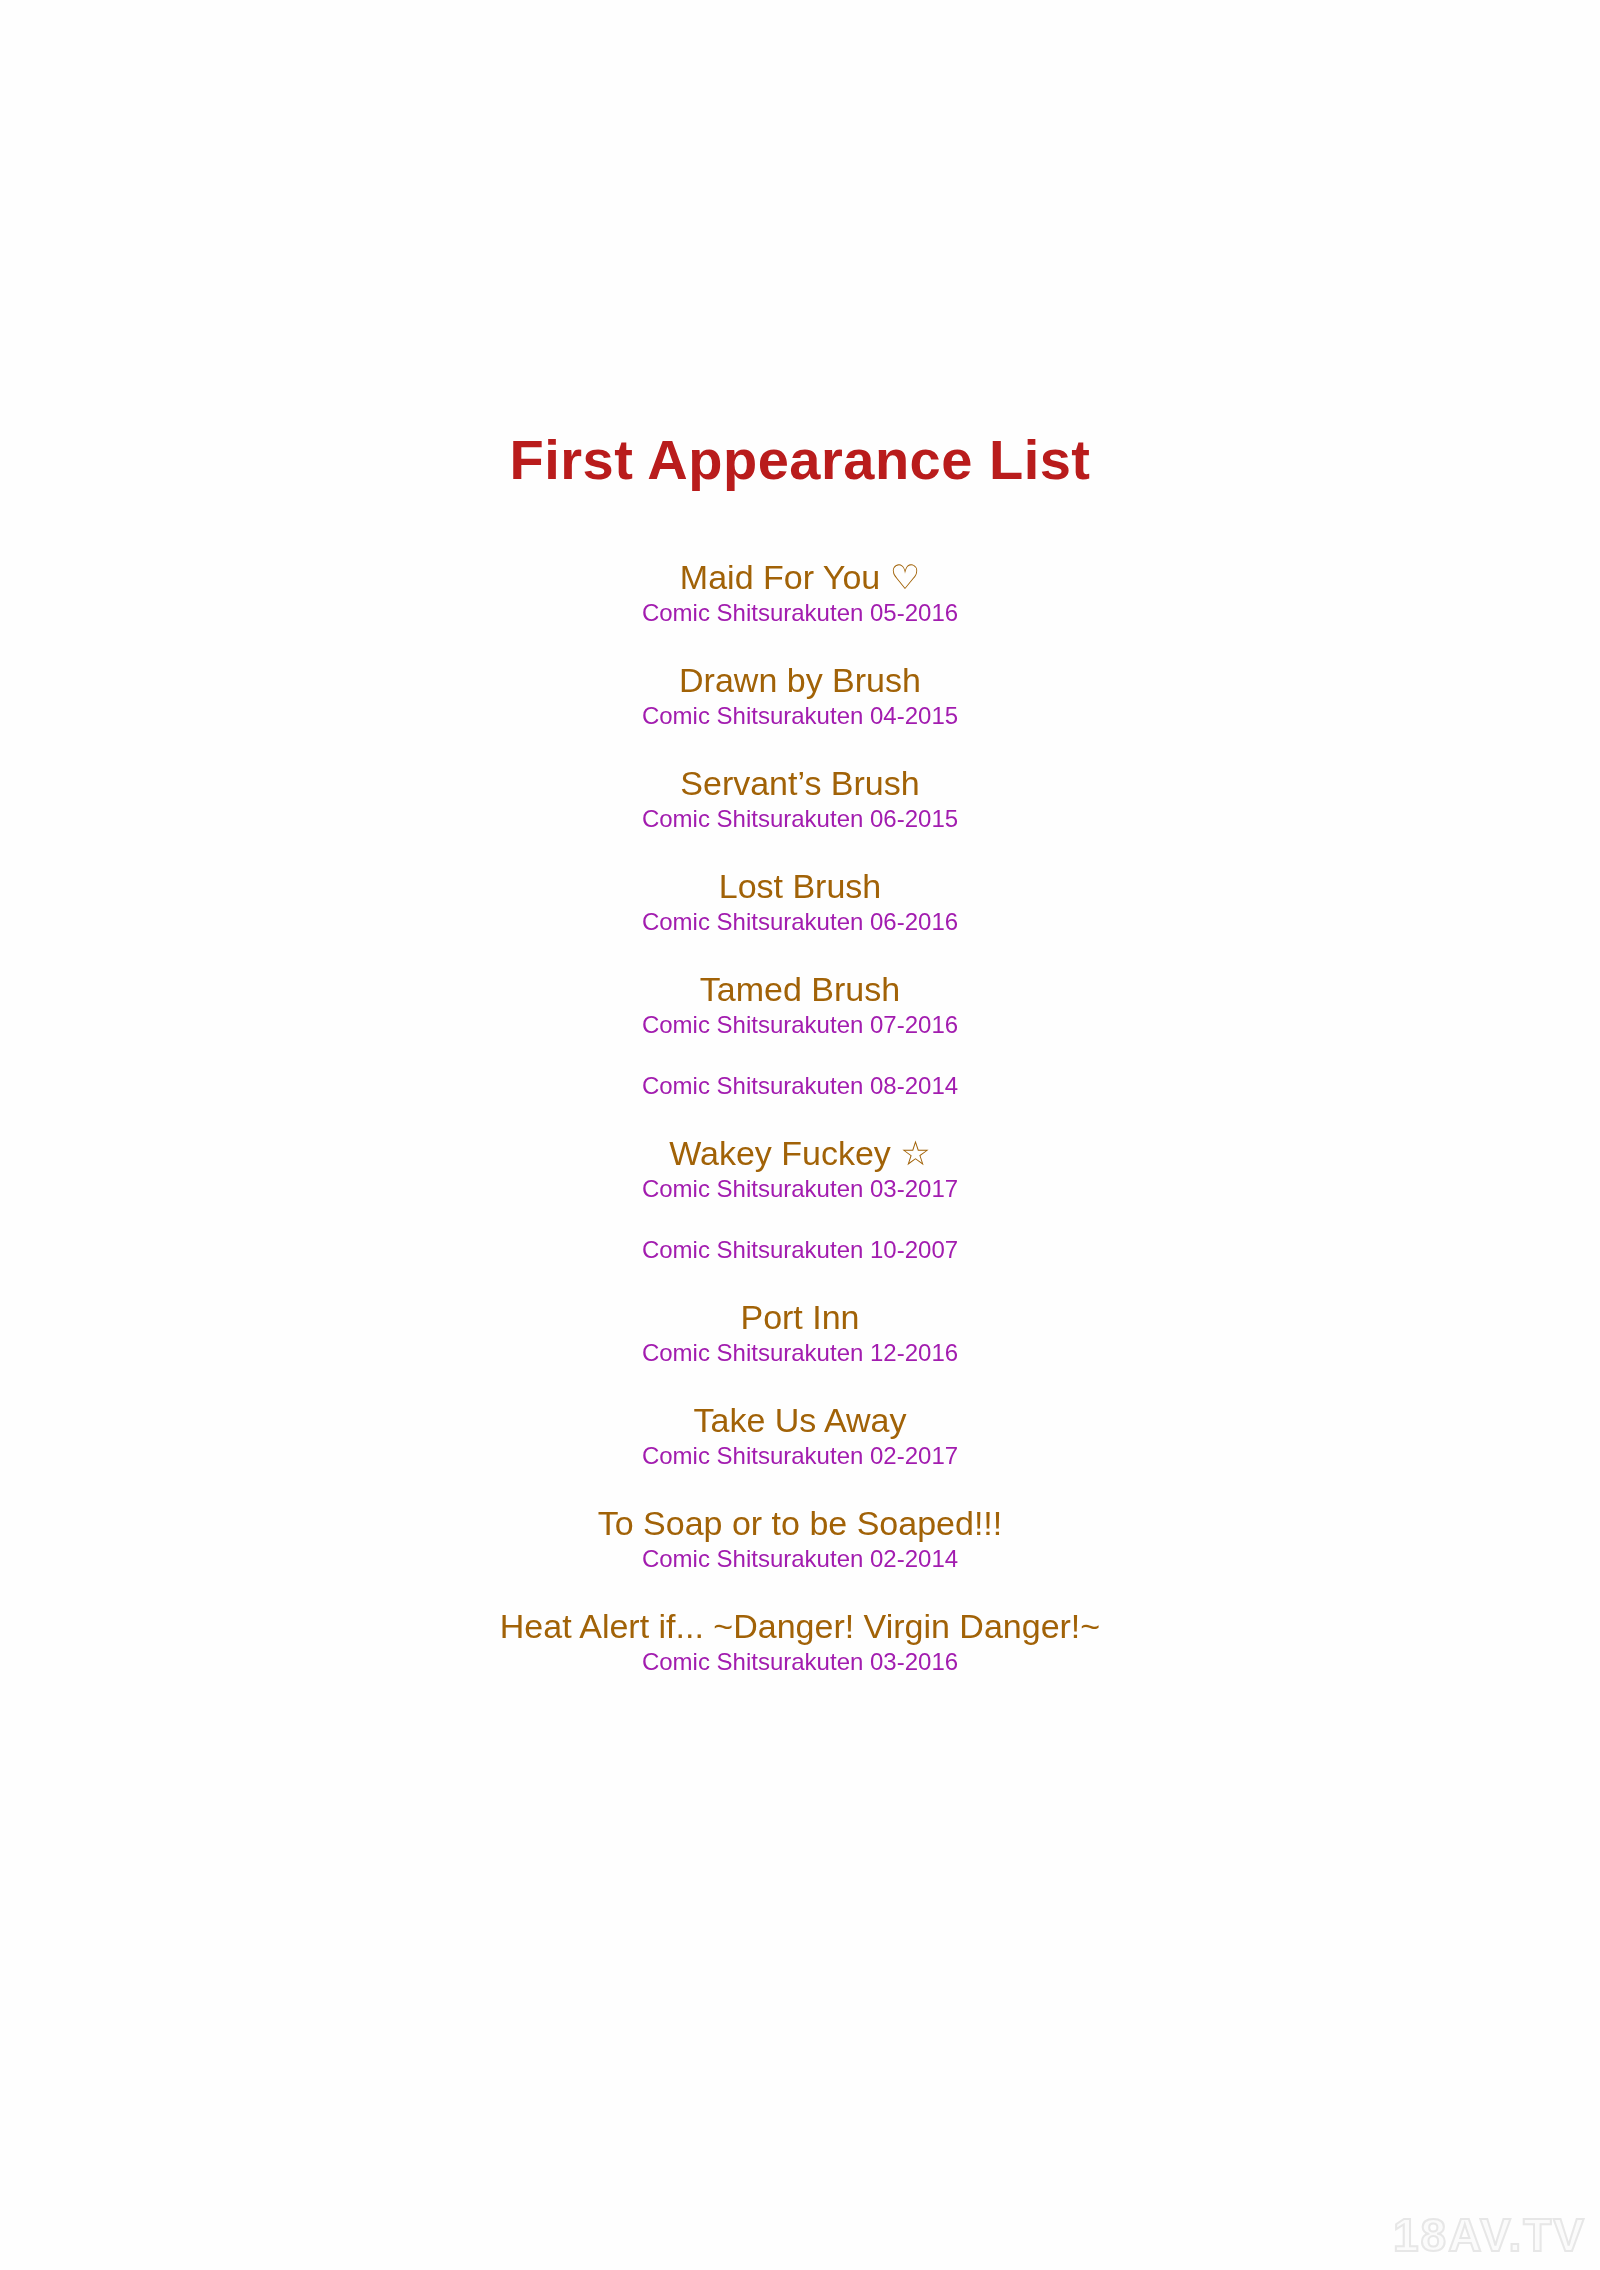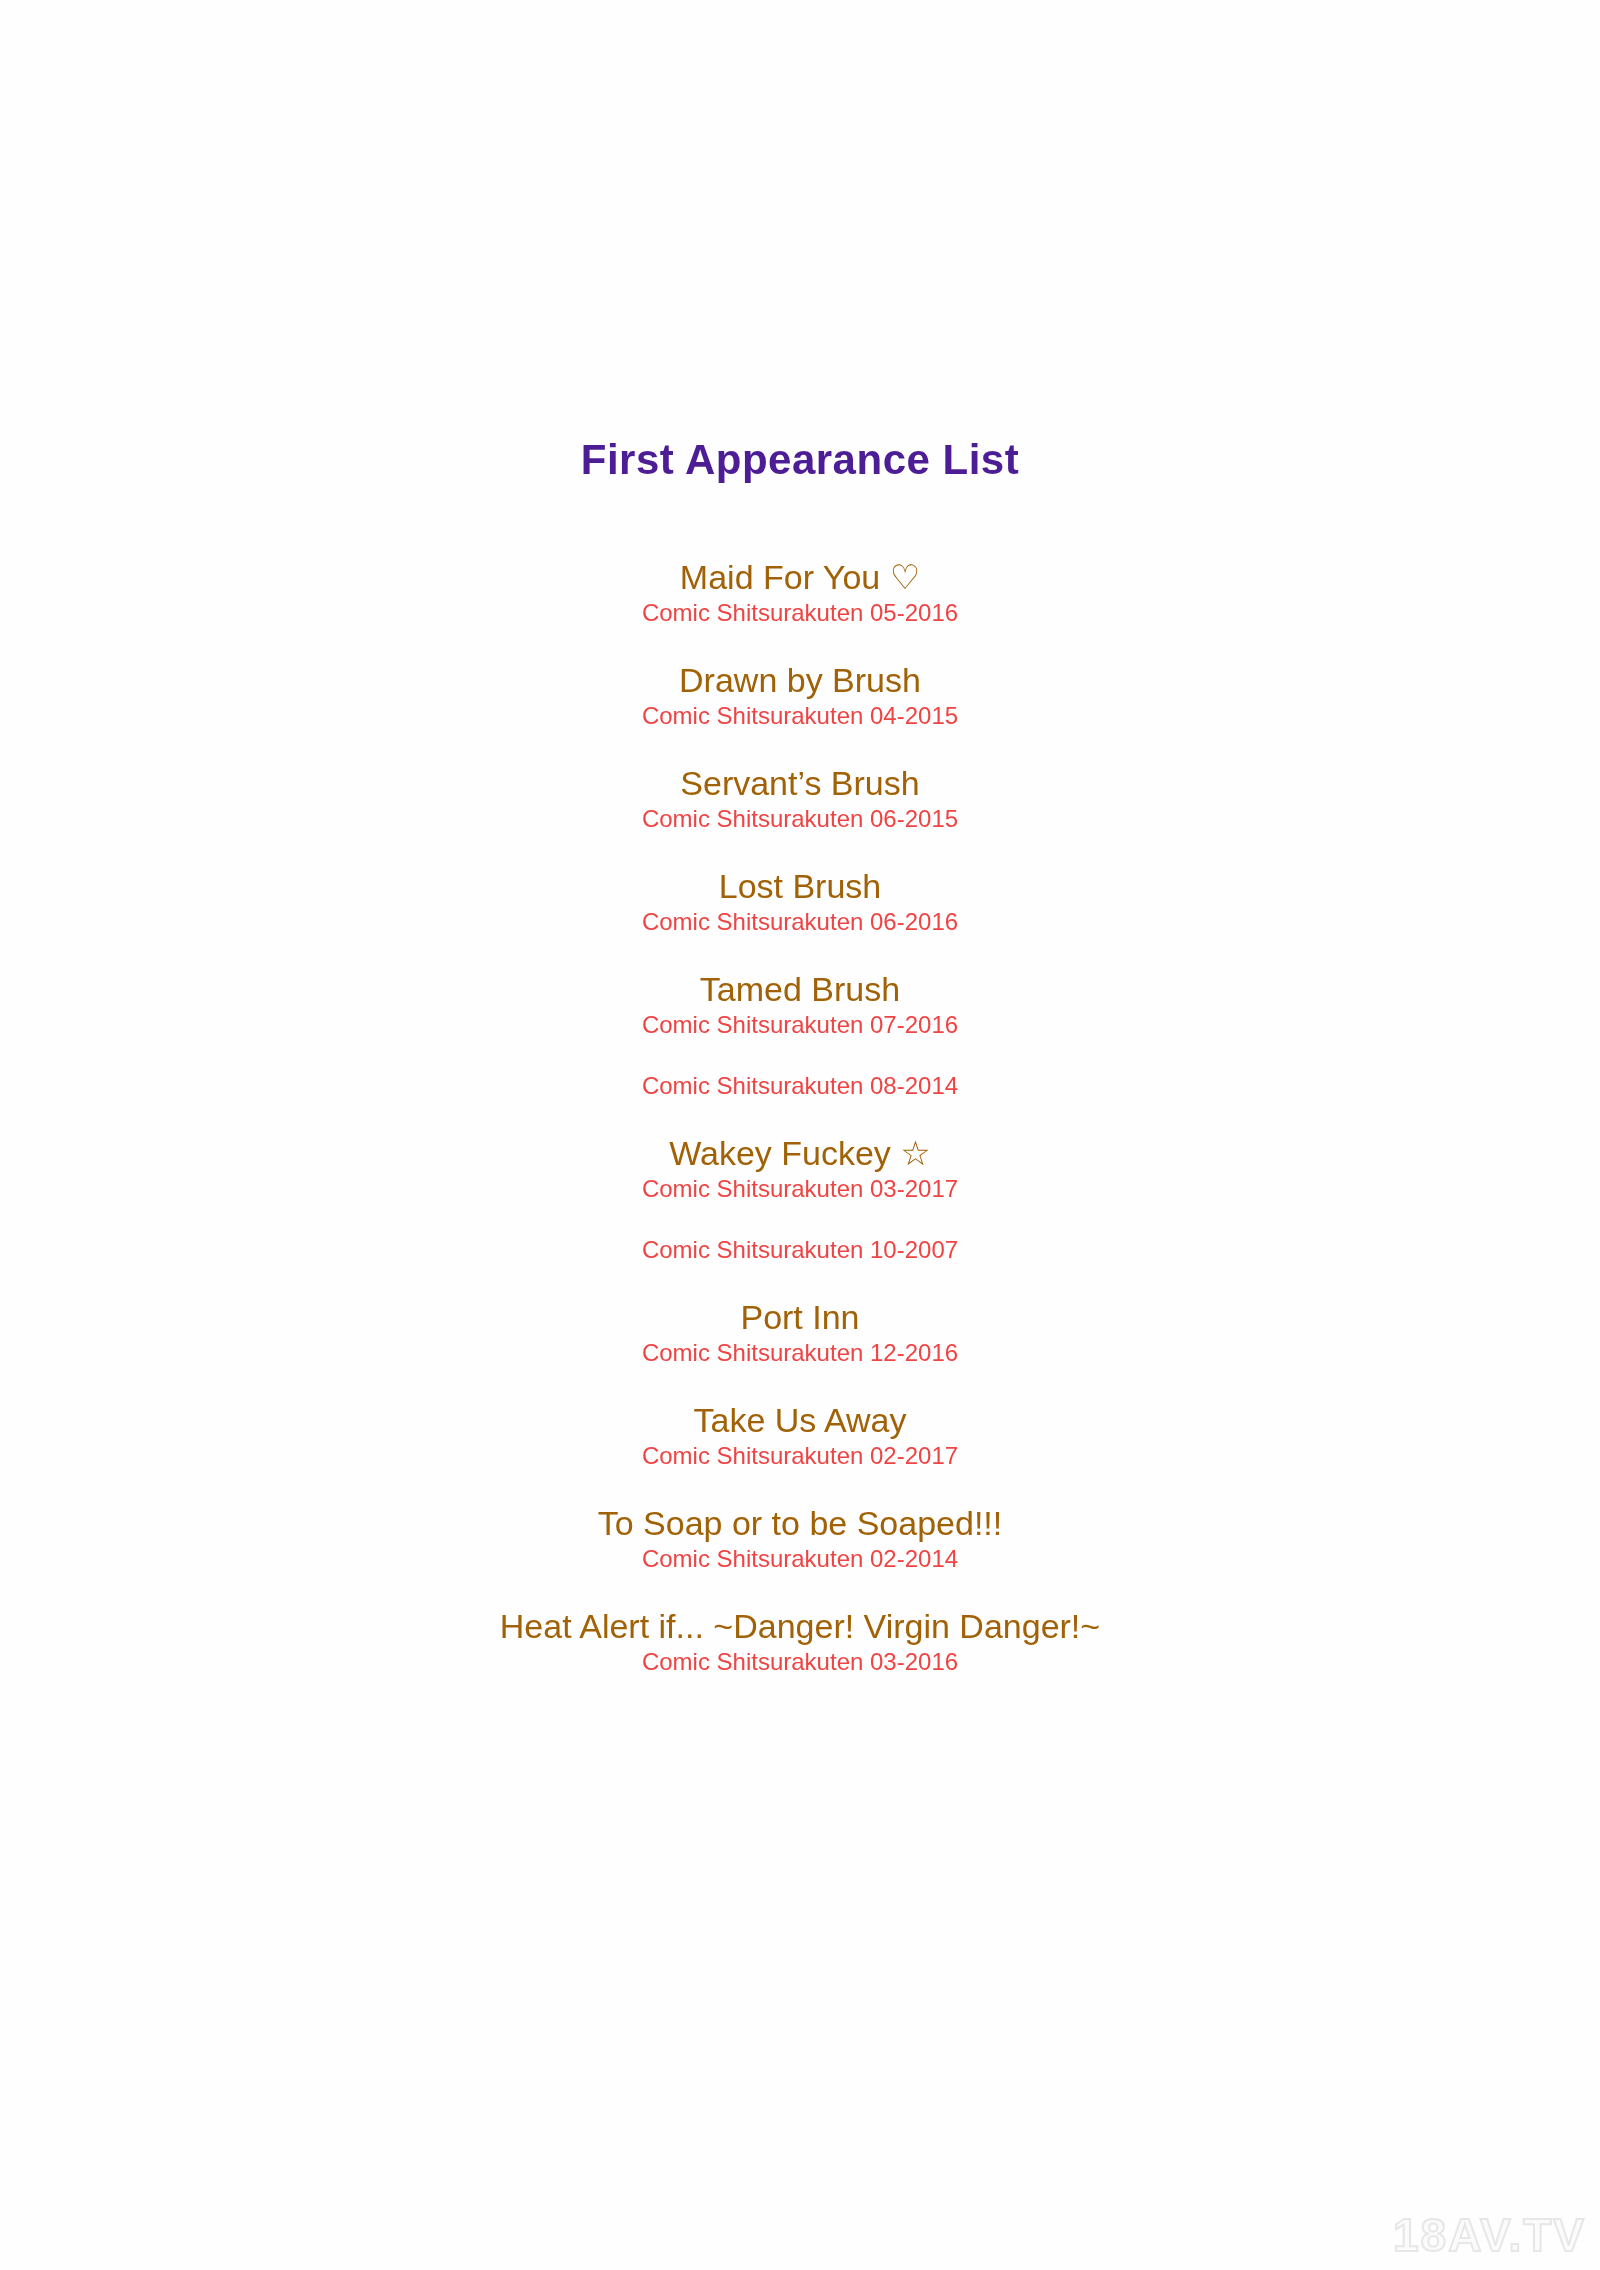--- a/index.html
+++ b/index.html
@@ -11,39 +11,39 @@
     overflow: hidden;
   }
   .page {
     width: 100%;
     height: 100%;
     padding-top: 436px;
     text-align: center;
     position: relative;
   }
   .page-title {
-    font-size: 42px;
+    font-size: 56px;
     font-weight: 700;
     line-height: 48px;
     letter-spacing: 0.5px;
-    color: #4c1d95;
+    color: #b91c1c;
     margin-bottom: 72px;
   }
   .entry { margin-bottom: 31px; }
   .entry-title {
     font-size: 34px;
     line-height: 42px;
     font-weight: 400;
     color: #a16207;
   }
   .entry-source {
     font-size: 24px;
     line-height: 30px;
     font-weight: 400;
-    color: #ef4444;
+    color: #a21caf;
   }
   .watermark {
     position: absolute;
     right: 14px;
     bottom: 8px;
     font-size: 46px;
     font-weight: 700;
     letter-spacing: 2px;
     color: #fbfbfb;
     -webkit-text-stroke: 2px #e7e7e7;

